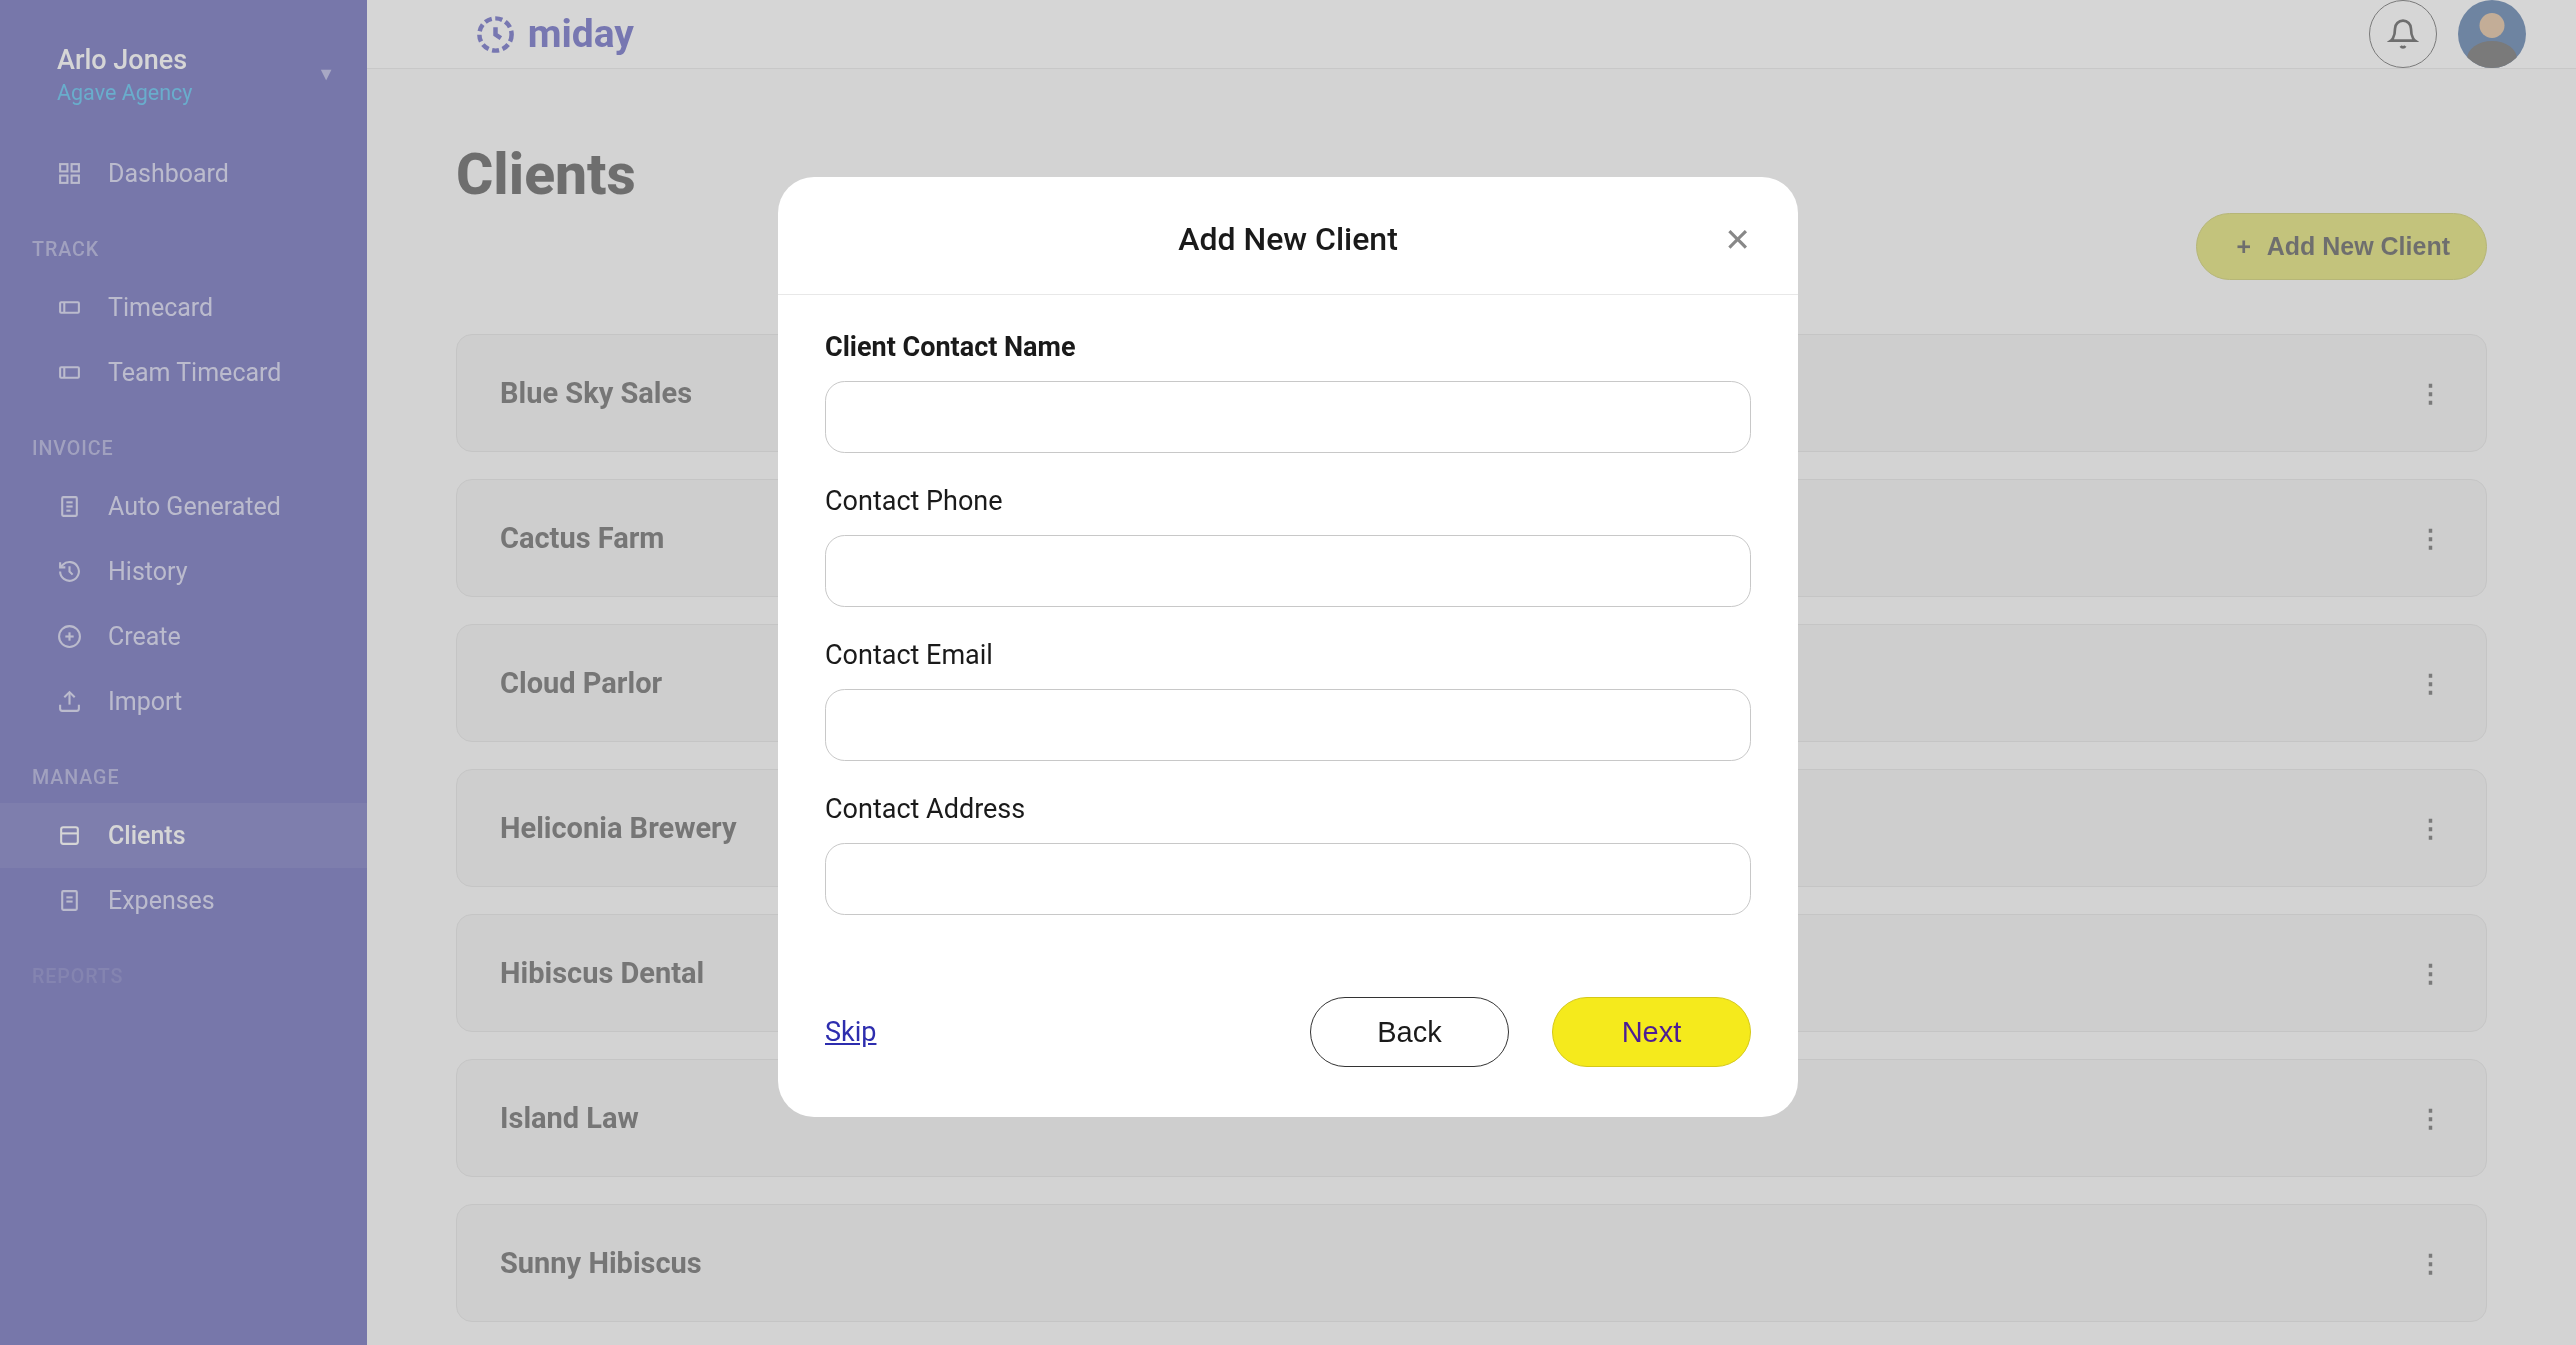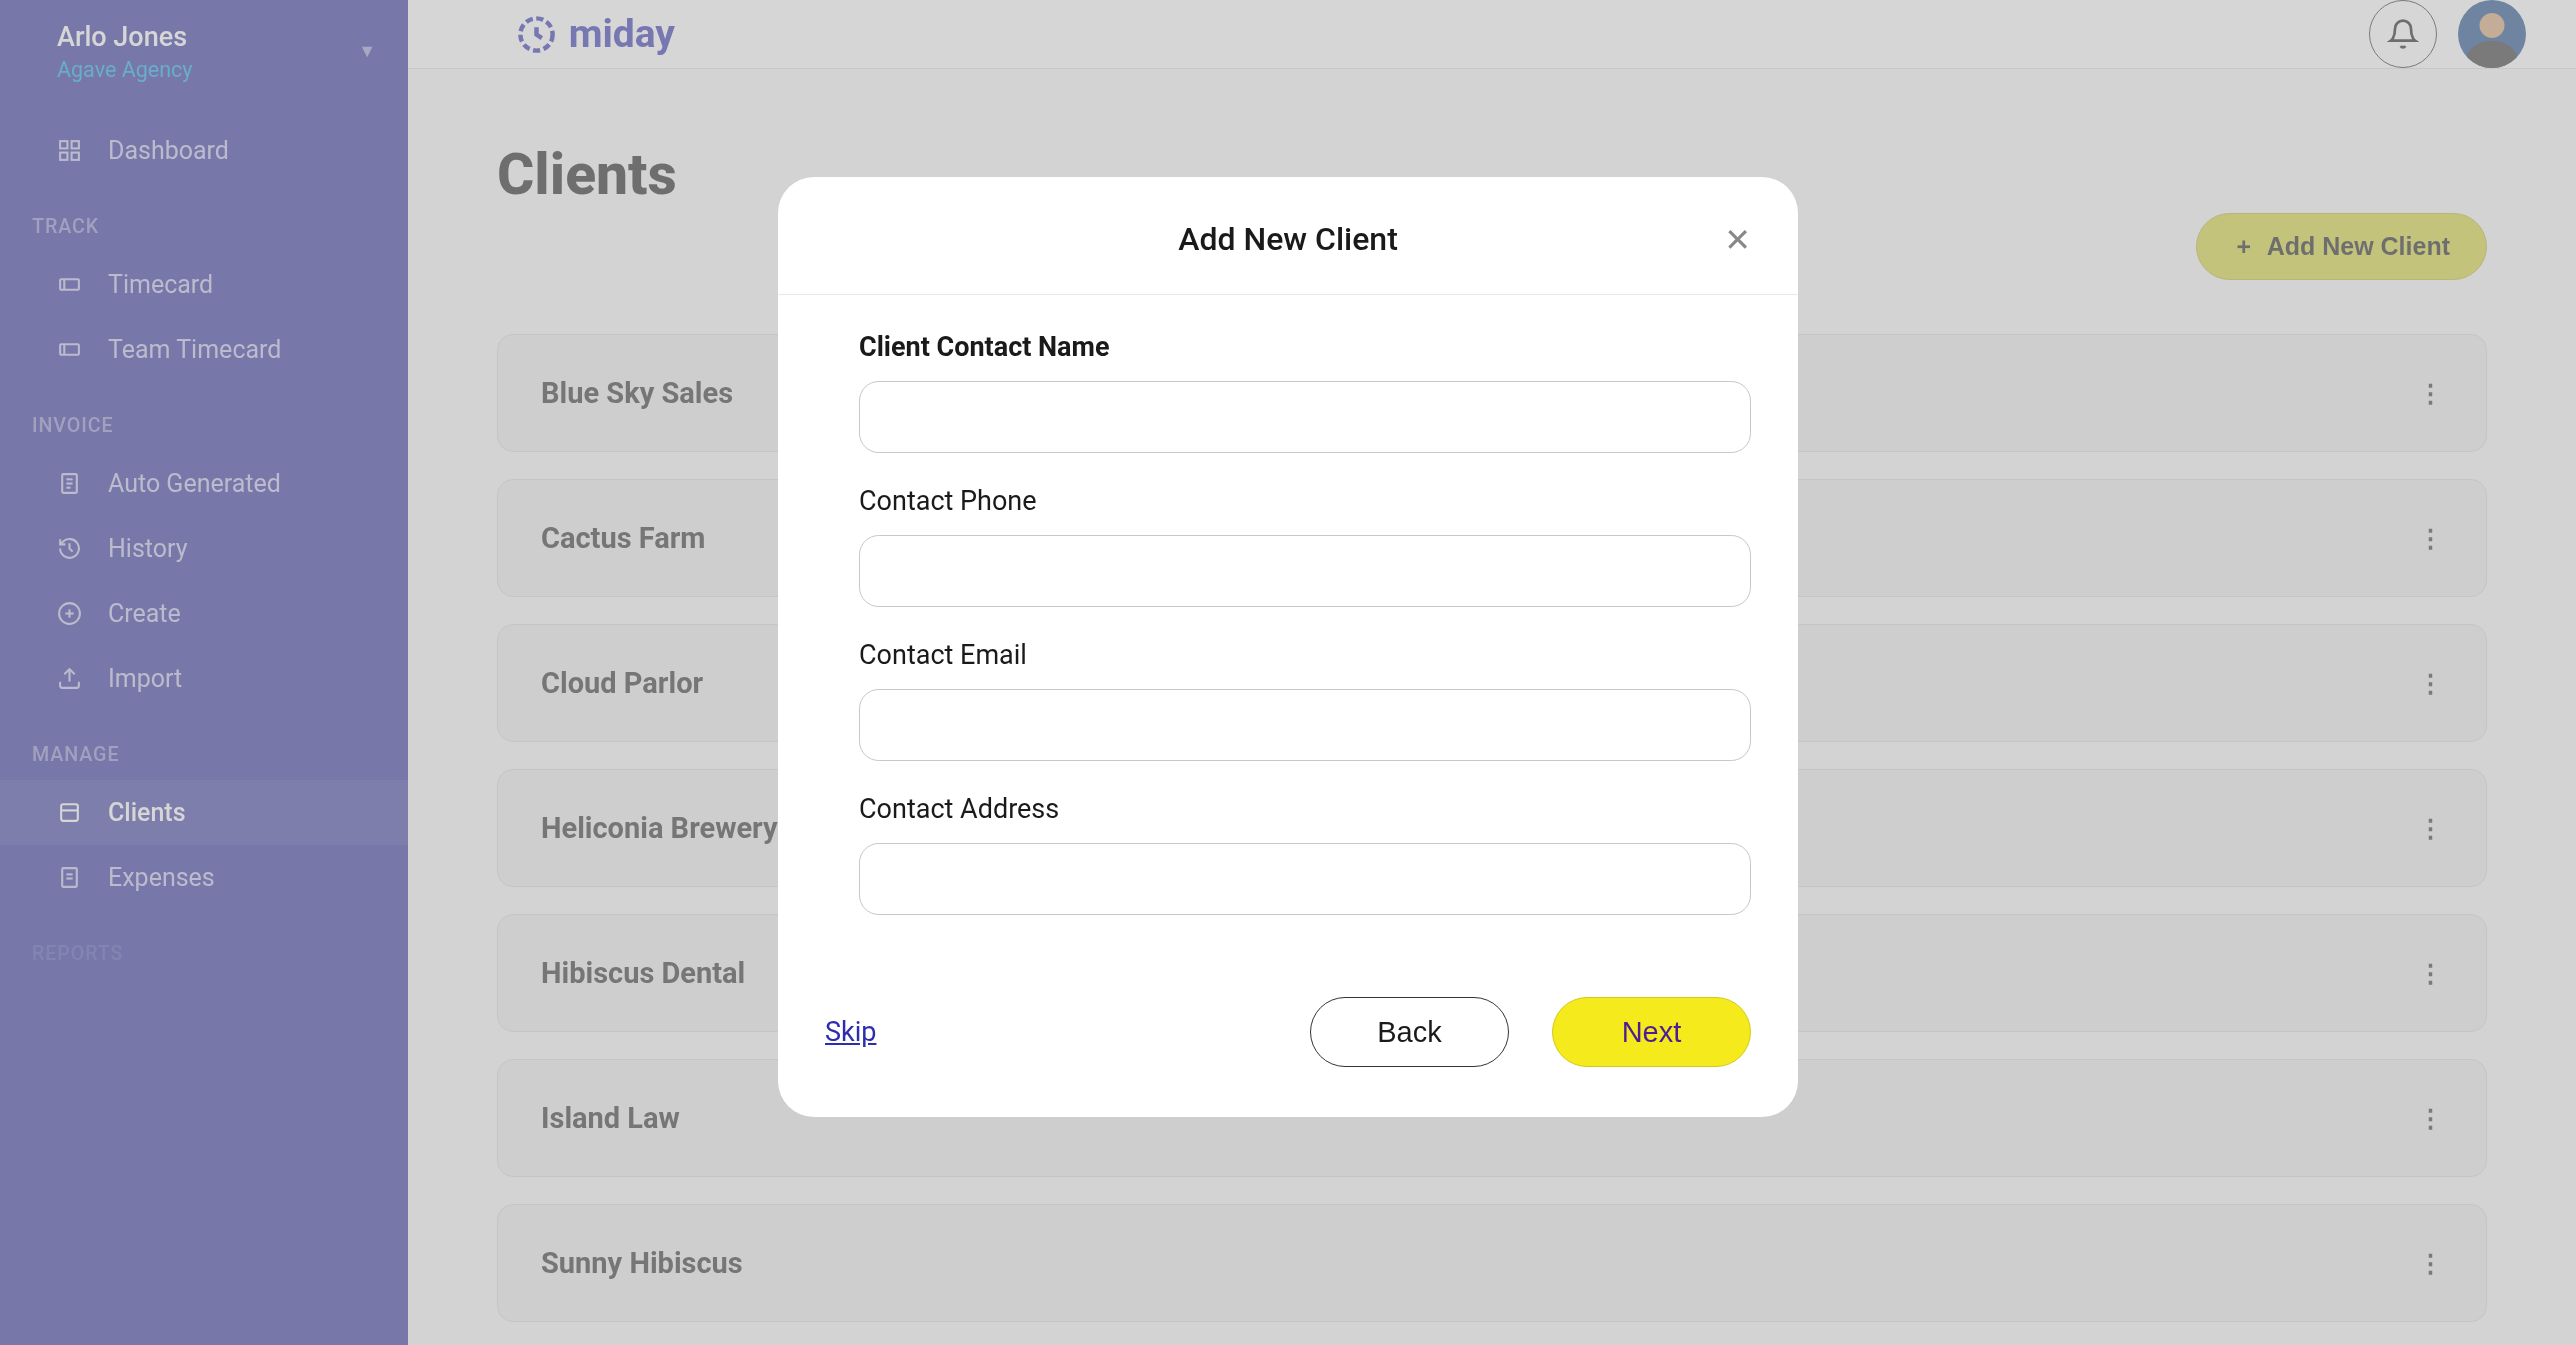--- a/index.html
+++ b/index.html
@@ -18,24 +18,24 @@
     }
     
     .app {
       display: flex;
       width: 100%;
       height: 100%;
     }
     
     
     .sidebar {
-      width: 408px;
+      width: 367px;
       background: #2d2d9e;
       color: white;
-      padding: 21px 0;
+      padding: 44px 0;
       flex-shrink: 0;
     }
     
     .user-section {
       padding: 0 32px 36px 57px;
       display: flex;
       justify-content: space-between;
       align-items: center;
     }
     
@@ -270,21 +270,20 @@
       cursor: pointer;
       line-height: 1;
     }
     
     .modal-body {
       padding: 36px 47px 50px 47px;
     }
     
     .form-group {
       margin-bottom: 32px;
-      margin-left: 34px;
     }
     
     .form-group:last-child {
       margin-bottom: 0;
     }
     
     .form-label {
       display: block;
       font-size: 27px;
       color: #1a1a1a;

